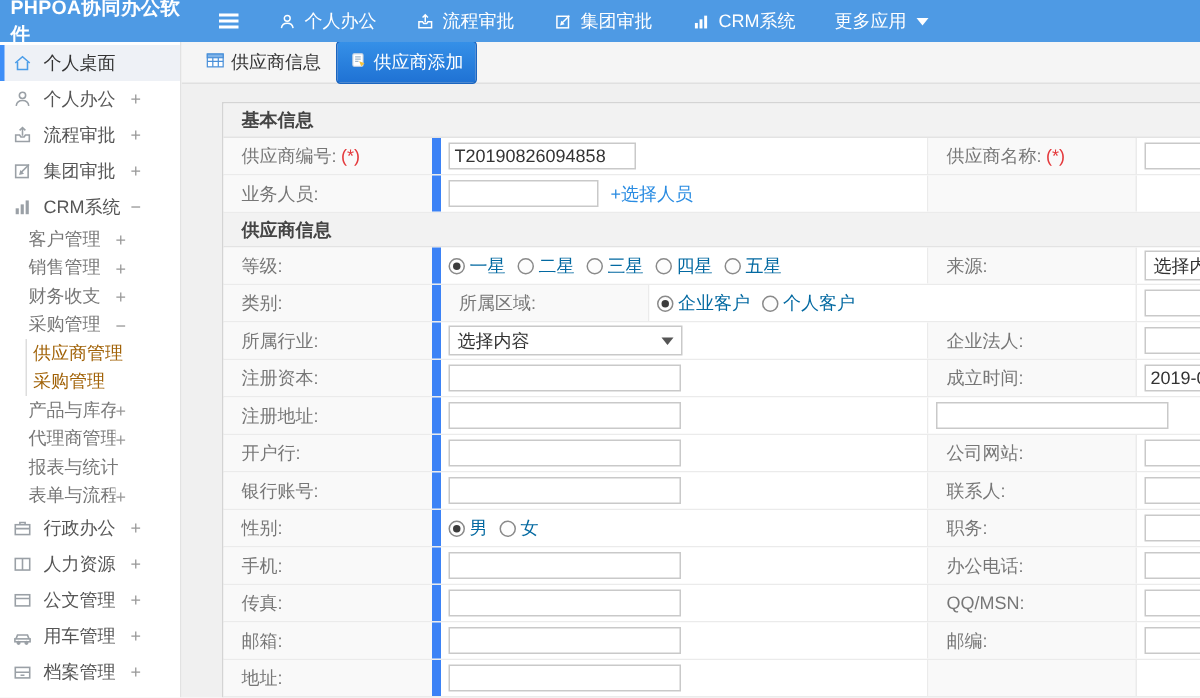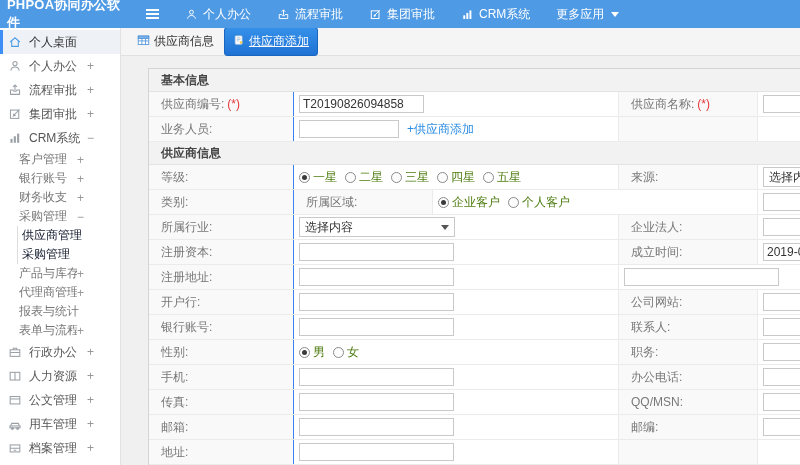--- a/index.html
+++ b/index.html
@@ -25,54 +25,54 @@
   .side-item { height:24px; display:flex; align-items:center; padding:0 26px 0 8px;
     color:#555; cursor:pointer; }
   .side-item.active { background:#eef1f6; border-left:3px solid #3e8ef7; padding-left:5px; color:#333; }
   .side-icon { width:14px; height:14px; margin-right:7px; display:inline-flex; color:#9aa0a6; flex:none; }
   .side-item.active .side-icon { color:#4b9de8; }
   .side-icon svg { width:14px; height:14px; }
   .side-label { white-space:nowrap; overflow:hidden; }
   .side-expand { margin-left:auto; color:#999; font-size:12px; cursor:pointer; }
   .side-sub { height:19px; display:flex; align-items:center; padding:0 36px 0 19px; color:#777; cursor:pointer; }
   .side-sub2-wrap { margin-left:17px; border-left:1px solid #ddd; }
-  .side-sub2 { height:19px; display:flex; align-items:center; padding-left:4px; color:#0f172a; cursor:pointer; white-space:nowrap; }
+  .side-sub2 { height:19px; display:flex; align-items:center; padding-left:4px; color:#a16207; cursor:pointer; white-space:nowrap; }
   
   .content { position:absolute; left:121px; top:28px; width:679px; height:437px;
     background:#f0f0f0; overflow:hidden; }
   .tabbar { height:28px; background:#f5f5f5; border-bottom:1px solid #e0e0e0;
     display:flex; align-items:center; padding-left:16px; }
   .tab1 { display:flex; align-items:center; gap:4px; color:#333; margin-right:10px; cursor:pointer; }
   .tab1 svg { width:13px; height:13px; }
   .tab2 { display:flex; align-items:center; gap:4px; height:29px; padding:0 8px;
     background:linear-gradient(#3590e8,#1f72d4); border:1px solid #1a65c0; border-radius:3px;
-    color:#fff; cursor:pointer;text-decoration:underline; }
+    color:#fff; cursor:pointer; }
   .tab2 svg { width:12px; height:12px; }
   .form-wrap { position:absolute; left:27px; top:40px; width:934px;
     background:#fff; border:1px solid #d4d4d4; }
   .sec-header { height:23px; line-height:23px; background:#f2f2f2;
     border-bottom:1px solid #e3e3e3; padding-left:12px; color:#444; font-weight:bold; }
   .frow { display:flex; height:25px; border-bottom:1px solid #ebebeb; }
   .cell { display:flex; align-items:center; }
-  .c-labelL { width:145px; background:#f9f9f9; padding-left:12px; border-right:1px solid #3b82f6; color:#777;text-align:center; }
+  .c-labelL { width:145px; background:#f9f9f9; padding-left:12px; border-right:6px solid #3b82f6; color:#777;text-align:center; }
   .c-fieldL { width:325px; padding-left:5px; border-right:1px solid #ebebeb; background:#fff; }
   .c-labelR { width:139px; background:#f9f9f9; padding-left:12px; border-right:1px solid #ebebeb; color:#777; }
   .c-fieldR { flex:1; padding-left:5px; background:#fff; }
   .req { color:#e4393c; margin-left:3px; }
   .txt { height:18px; width:155px; border:1px solid #c9c9c9; font-size:12px; padding:0 3px;
     color:#333; font-family:inherit; background:#fff; }
   .txt.w128 { width:125px; }
   .txt.w100 { width:100px; }
   .link { color:#2a8ce2; margin-left:8px; cursor:pointer; }
   .sel { width:156px; height:20px; border:1px solid #c9c9c9; background:#fff;
     display:inline-flex; align-items:center; justify-content:space-between; padding:0 5px;
     color:#333; cursor:pointer; }
   .sel-caret { width:0; height:0; border-left:4px solid transparent; border-right:4px solid transparent;
     border-top:5px solid #555; }
-  .radio-wrap { display:inline-flex; align-items:center; gap:3px; margin-right:8px; color:#4d7c0f; cursor:pointer; }
+  .radio-wrap { display:inline-flex; align-items:center; gap:3px; margin-right:8px; color:#0369a1; cursor:pointer; }
   .radio { width:11px; height:11px; border-radius:50%; border:1px solid #8a8a8a; background:#fdfdfd; position:relative; flex:none; }
   .radio.on::after { content:""; position:absolute; left:2px; top:2px; width:5px; height:5px;
     border-radius:50%; background:#3b3b3b; }
 </style>
 </head>
 <body>
 
 <div class="topbar">
   <div class="logo">PHPOA协同办公软件</div>
   <div class="hamburger">
@@ -176,21 +176,21 @@
         </svg>
       </span>
       <span class="side-label">CRM系统</span>
       <span class="side-expand">−</span>
     </div>
     <div class="side-sub">
       <span class="side-label">客户管理</span>
       <span class="side-expand">+</span>
     </div>
     <div class="side-sub">
-      <span class="side-label">银行账号</span>
+      <span class="side-label">销售管理</span>
       <span class="side-expand">+</span>
     </div>
     <div class="side-sub">
       <span class="side-label">财务收支</span>
       <span class="side-expand">+</span>
     </div>
     <div class="side-sub">
       <span class="side-label">采购管理</span>
       <span class="side-expand">−</span>
     </div>
@@ -307,21 +307,21 @@
         <div class="cell c-fieldR">
           <input class="txt w128" value="" style="">
         </div>
       </div>
       <div class="frow">
         <div class="cell c-labelL">
           <span>业务人员:</span>
         </div>
         <div class="cell c-fieldL">
           <input class="txt w100" value="" style="">
-          <span class="link">+供应商添加</span>
+          <span class="link">+选择人员</span>
         </div>
         <div class="cell c-labelR"></div>
         <div class="cell c-fieldR"></div>
       </div>
       <div class="sec-header">供应商信息</div>
       <div class="frow">
         <div class="cell c-labelL">
           <span>等级:</span>
         </div>
         <div class="cell c-fieldL">

